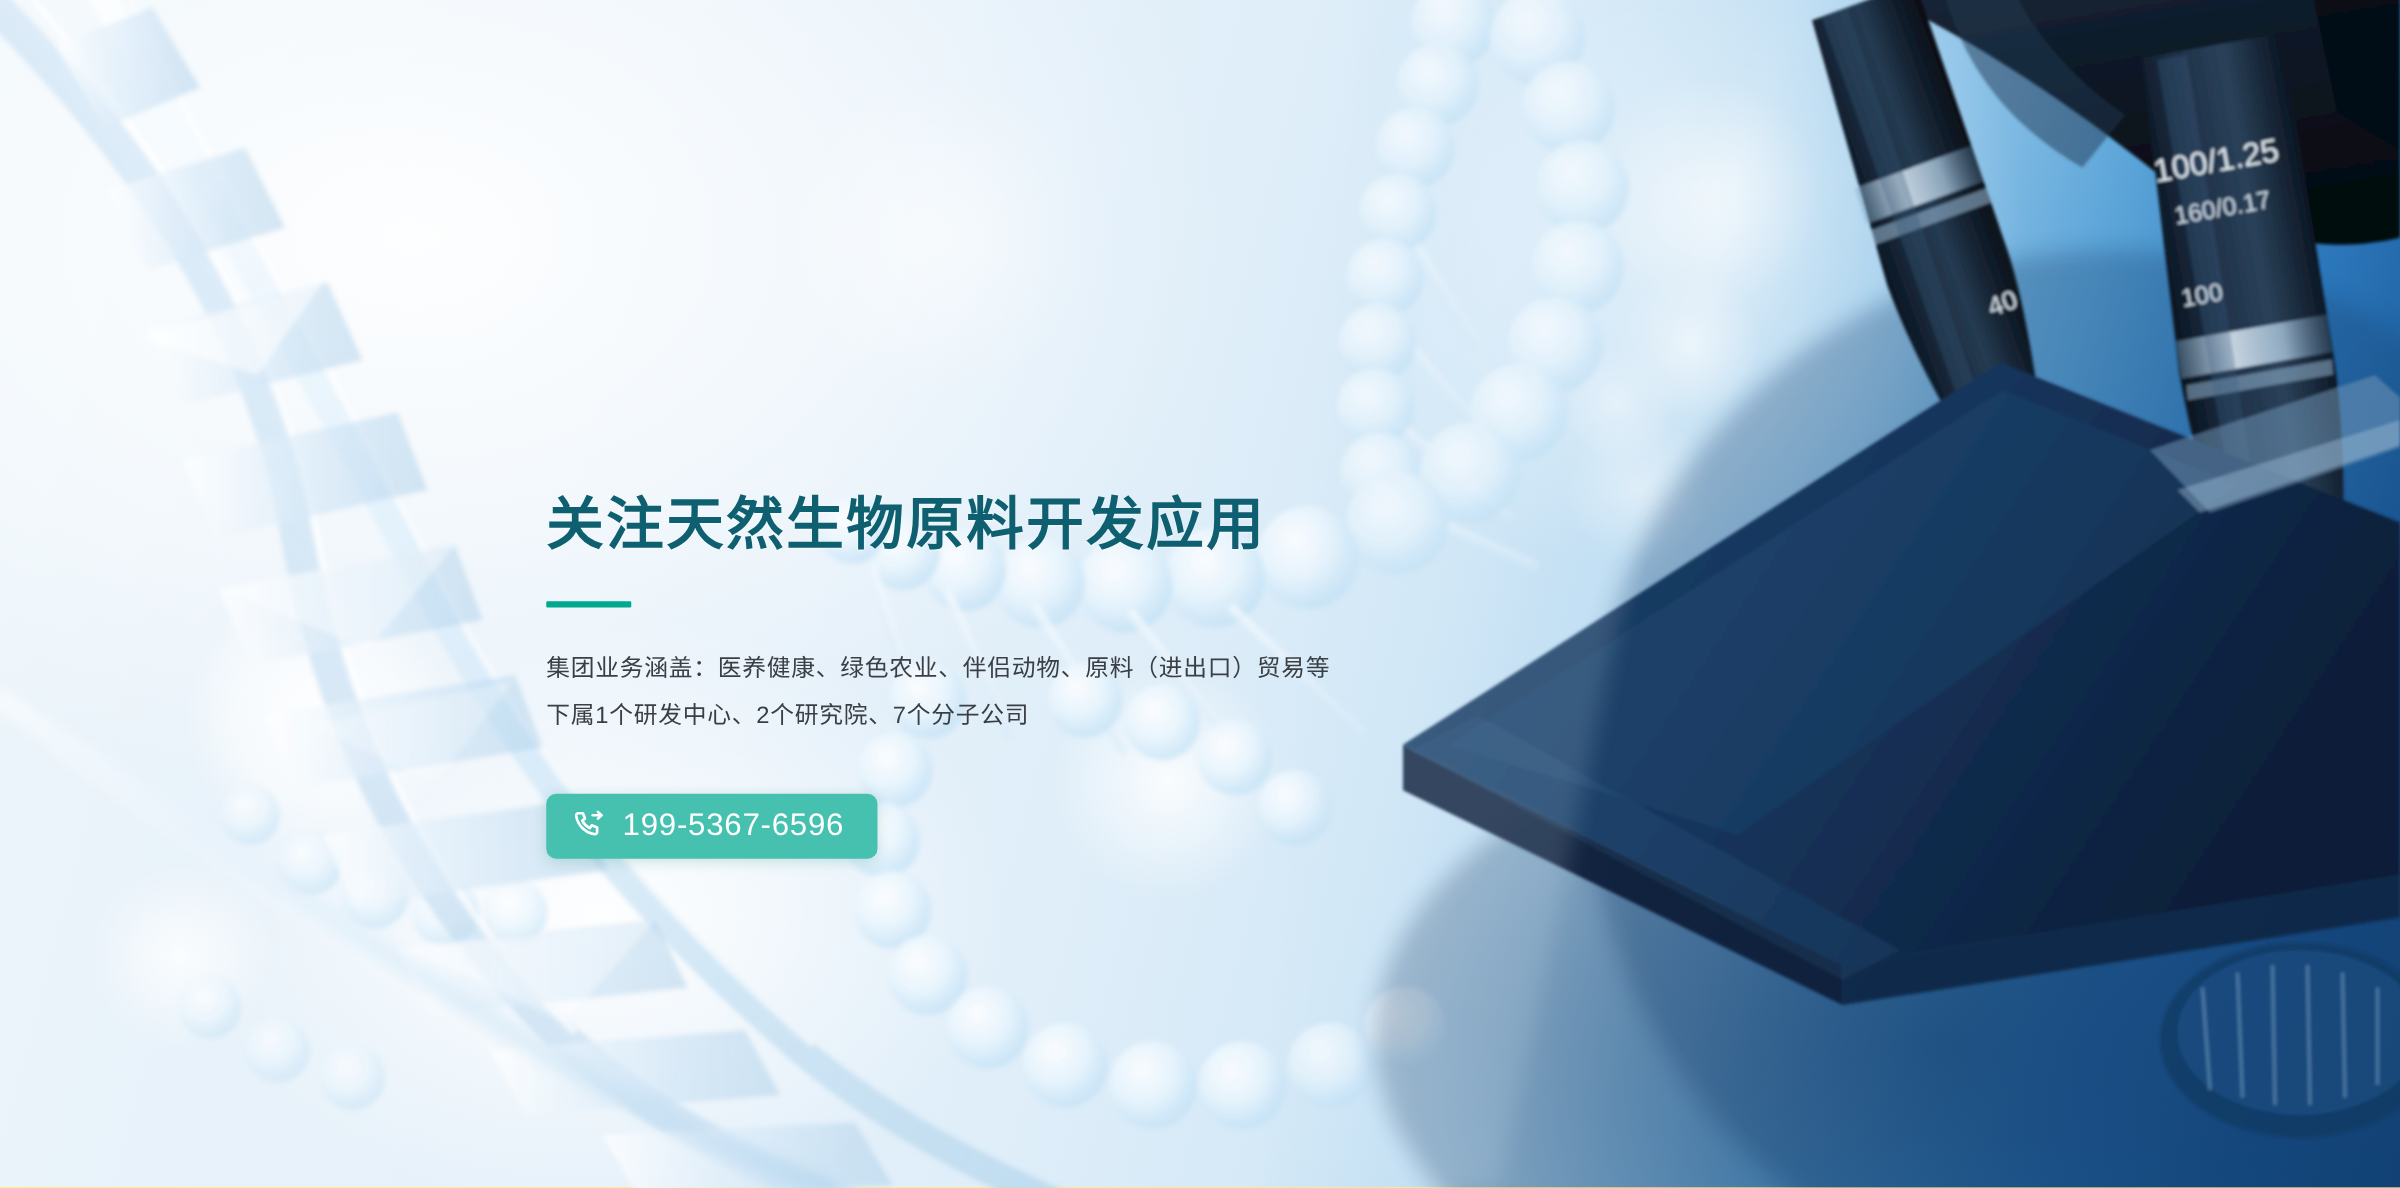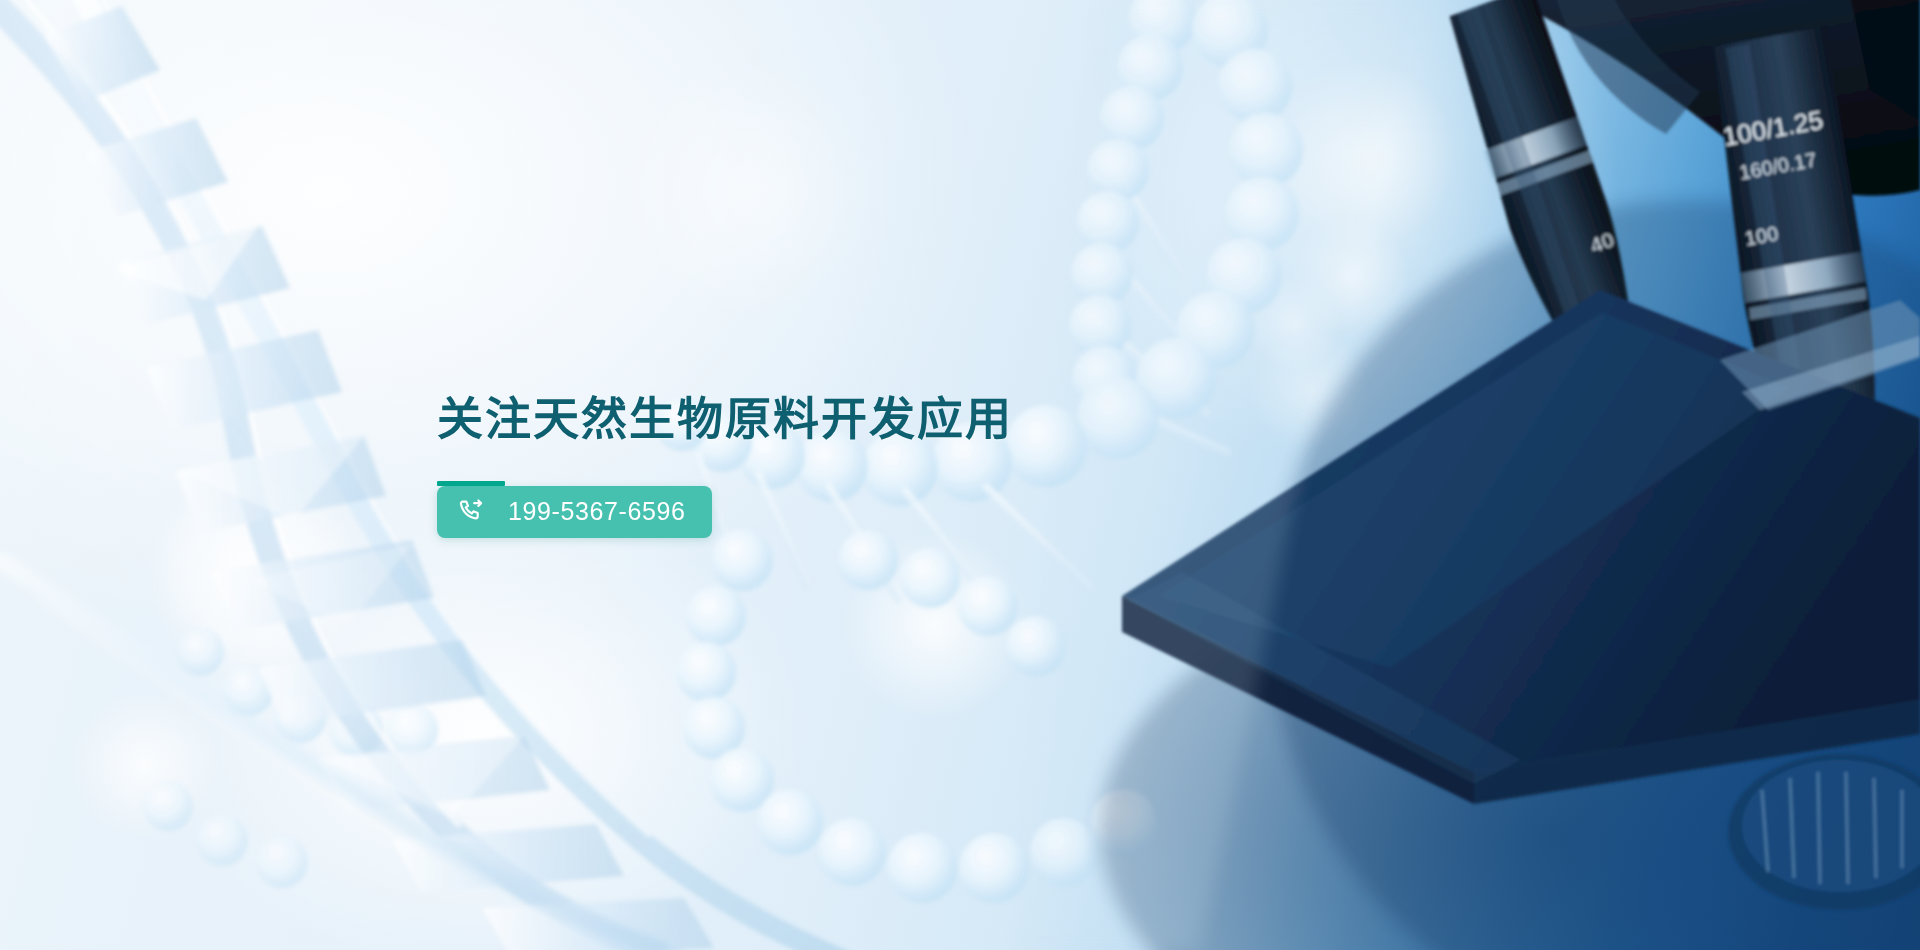--- a/index.html
+++ b/index.html
@@ -94,21 +94,22 @@
     font-size:19px;
     line-height:1.95;
     color:#3a3f45;
     letter-spacing:.6px;
   }
   .hero-desc p { white-space:nowrap; }
 
   .cta {
     display:inline-flex;
     align-items:center;
-    gap:23px;
+    gap:13px;
+    margin-top:44px;
     padding:12px 27px 13px 21px;
     background:#46c1b0;
     border-radius:8px;
     border:none;
     cursor:pointer;
     box-shadow:0 2px 10px rgba(40,140,128,.22);
   }
   .cta-icon { display:flex; align-items:center; }
   .cta-label {
     color:#ffffff;
@@ -395,20 +396,24 @@
 
     <path d="M 1100,0 L 1400,0 L 1200,950 L 1020,950 Z" fill="#cfe6f5" opacity=".16" filter="url(#msBlurHeavy)"></path>
   </svg>
 
   <div class="content">
 
     <h1 class="hero-title">关注天然生物原料开发应用</h1>
 
     <div class="title-rule"></div>
 
+    <div class="hero-desc">
+      <p>集团业务涵盖：医养健康、绿色农业、伴侣动物、原料（进出口）贸易等</p>
+      <p>下属1个研发中心、2个研究院、7个分子公司</p>
+    </div>
 
     <button class="cta">
       <span class="cta-icon">
         <svg width="27" height="27" viewBox="0 0 24 24" fill="none" stroke="#ffffff" stroke-width="1.9" stroke-linecap="round" stroke-linejoin="round">
           <path d="M4.2 3.2h3.2l1.5 3.8-2 1.4a12.5 12.5 0 0 0 5.4 5.4l1.4-2 3.8 1.5v3.2a1.6 1.6 0 0 1-1.7 1.6A15.6 15.6 0 0 1 2.6 4.9 1.6 1.6 0 0 1 4.2 3.2z"></path>
           <path d="M14.4 4.6h6.1"></path>
           <path d="M18.1 2.2l2.4 2.4-2.4 2.4"></path>
         </svg>
       </span>
       <span class="cta-label">199-5367-6596</span>

